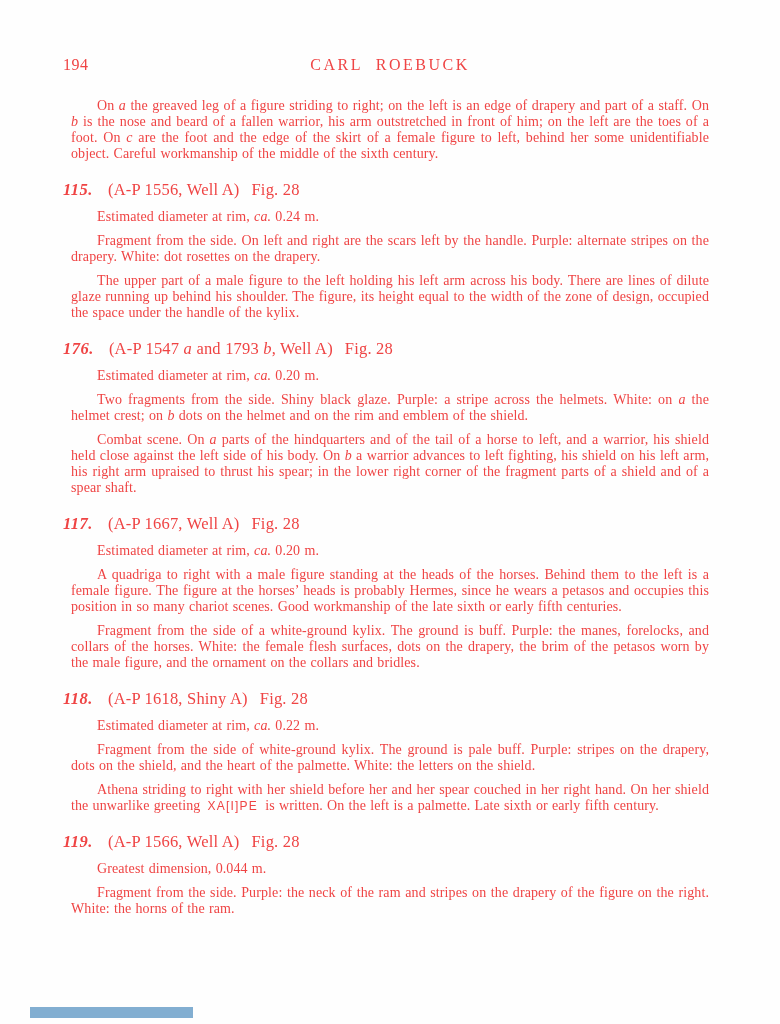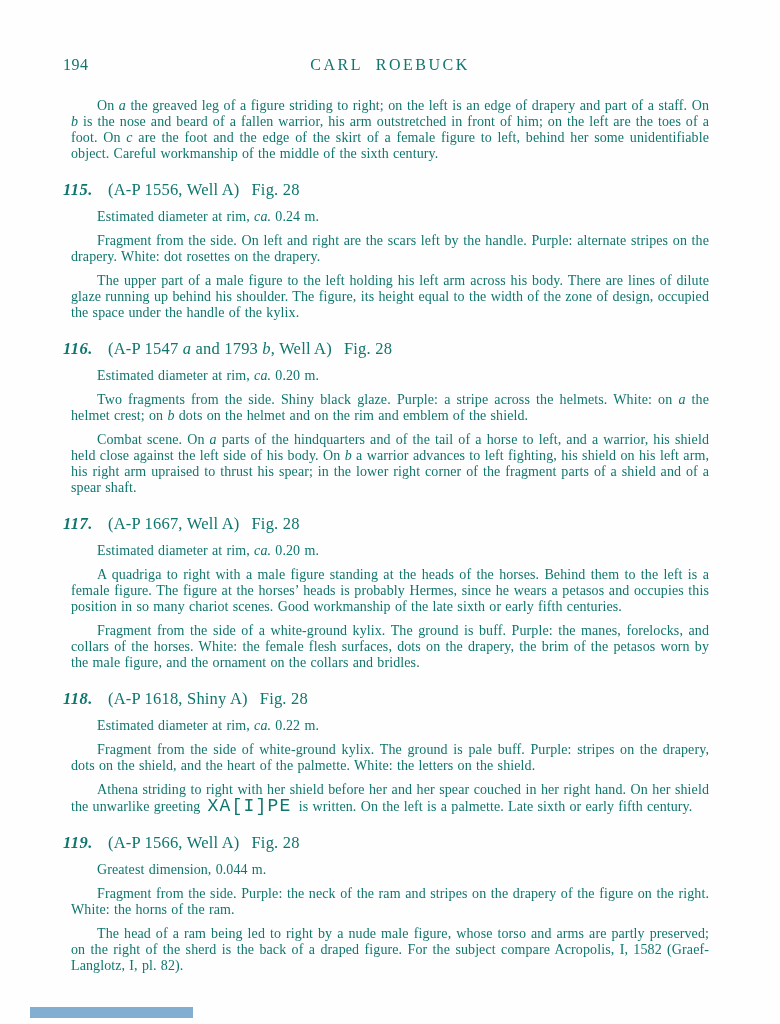--- a/index.html
+++ b/index.html
@@ -38,57 +38,57 @@
     margin:0 0 9px 0;
     font-size:16.5px;
     font-weight:400;
     line-height:20px;
     letter-spacing:0.2px;
   }
   .entry-num{font-weight:700;margin-right:15px;letter-spacing:0.5px;font-style:italic;}
   .entry-des{margin-right:12px;}
   .it{font-style:italic;}
   .sans{
-    font-family:Liberation Mono, monospace;
-    font-size:18px;
+    font-family:Liberation Sans, sans-serif;
+    font-size:12px;
     letter-spacing:1.2px;
     padding:0 3px;
   }
   .selection-bar{
     position:absolute;
     left:30px;top:1007px;
     width:163px;height:11px;
     background:#82aed1;
   }
 </style>
 </head>
 <body>
 
-<div class="page" style="background: rgb(254, 254, 254); color: #0f766e;">
+<div class="page" style="background: rgb(254, 254, 254); color: #ef4444;">
 
   <div class="running-header">
     <span class="page-num">194</span>
     <span class="running-head">CARL ROEBUCK</span>
     <span></span>
   </div>
 
   <p class="body"><span>On </span><span class="it">a</span><span> the greaved leg of a figure striding to right; on the left is an edge of drapery and part of a staff. On </span><span class="it">b</span><span> is the nose and beard of a fallen warrior, his arm outstretched in front of him; on the left are the toes of a foot. On </span><span class="it">c</span><span> are the foot and the edge of the skirt of a female figure to left, behind her some unidentifiable object. Careful workmanship of the middle of the sixth century.</span></p>
 
   <section class="entry">
     <h2 class="entry-heading">
       <span class="entry-num">115.</span><span class="entry-des"><span>(A-P 1556, Well A)</span></span><span class="entry-fig">Fig. 28</span>
     </h2>
     <p class="body"><span>Estimated diameter at rim, </span><span class="it">ca.</span><span> 0.24 m.</span></p>
     <p class="body"><span>Fragment from the side. On left and right are the scars left by the handle. Purple: alternate stripes on the drapery. White: dot rosettes on the drapery.</span></p>
     <p class="body"><span>The upper part of a male figure to the left holding his left arm across his body. There are lines of dilute glaze running up behind his shoulder. The figure, its height equal to the width of the zone of design, occupied the space under the handle of the kylix.</span></p>
   </section>
 
   <section class="entry">
     <h2 class="entry-heading">
-      <span class="entry-num">116.</span><span class="entry-des"><span>(A-P 1547 </span><span class="it">a</span><span> and 1793 </span><span class="it">b</span><span>, Well A)</span></span><span class="entry-fig">Fig. 28</span>
+      <span class="entry-num">176.</span><span class="entry-des"><span>(A-P 1547 </span><span class="it">a</span><span> and 1793 </span><span class="it">b</span><span>, Well A)</span></span><span class="entry-fig">Fig. 28</span>
     </h2>
     <p class="body"><span>Estimated diameter at rim, </span><span class="it">ca.</span><span> 0.20 m.</span></p>
     <p class="body"><span>Two fragments from the side. Shiny black glaze. Purple: a stripe across the helmets. White: on </span><span class="it">a</span><span> the helmet crest; on </span><span class="it">b</span><span> dots on the helmet and on the rim and emblem of the shield.</span></p>
     <p class="body"><span>Combat scene. On </span><span class="it">a</span><span> parts of the hindquarters and of the tail of a horse to left, and a warrior, his shield held close against the left side of his body. On </span><span class="it">b</span><span> a warrior advances to left fighting, his shield on his left arm, his right arm upraised to thrust his spear; in the lower right corner of the fragment parts of a shield and of a spear shaft.</span></p>
   </section>
 
   <section class="entry">
     <h2 class="entry-heading">
       <span class="entry-num">117.</span><span class="entry-des"><span>(A-P 1667, Well A)</span></span><span class="entry-fig">Fig. 28</span>
     </h2>
@@ -105,18 +105,17 @@
     <p class="body"><span>Fragment from the side of white-ground kylix. The ground is pale buff. Purple: stripes on the drapery, dots on the shield, and the heart of the palmette. White: the letters on the shield.</span></p>
     <p class="body"><span>Athena striding to right with her shield before her and her spear couched in her right hand. On her shield the unwarlike greeting </span><span class="sans">XA[I]PE</span><span> is written. On the left is a palmette. Late sixth or early fifth century.</span></p>
   </section>
 
   <section class="entry">
     <h2 class="entry-heading">
       <span class="entry-num">119.</span><span class="entry-des"><span>(A-P 1566, Well A)</span></span><span class="entry-fig">Fig. 28</span>
     </h2>
     <p class="body"><span>Greatest dimension, 0.044 m.</span></p>
     <p class="body"><span>Fragment from the side. Purple: the neck of the ram and stripes on the drapery of the figure on the right. White: the horns of the ram.</span></p>
-    <p class="body"><span>The head of a ram being led to right by a nude male figure, whose torso and arms are partly preserved; on the right of the sherd is the back of a draped figure. For the subject compare Acropolis, I, 1582 (Graef-Langlotz, I, pl. 82).</span></p>
   </section>
 
   <div class="selection-bar" style="background: rgb(130, 174, 209);"></div>
 
 </div>
 
 </body></html>

